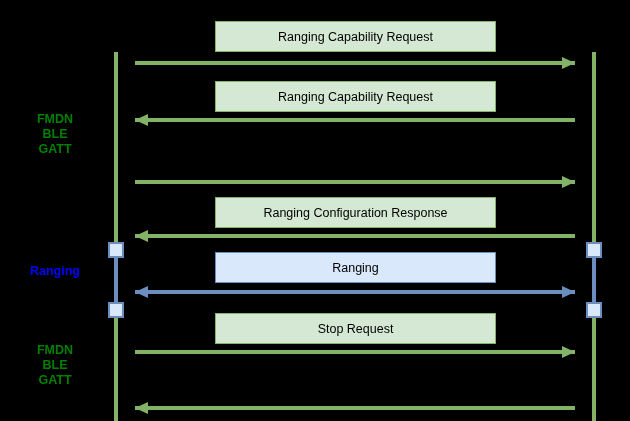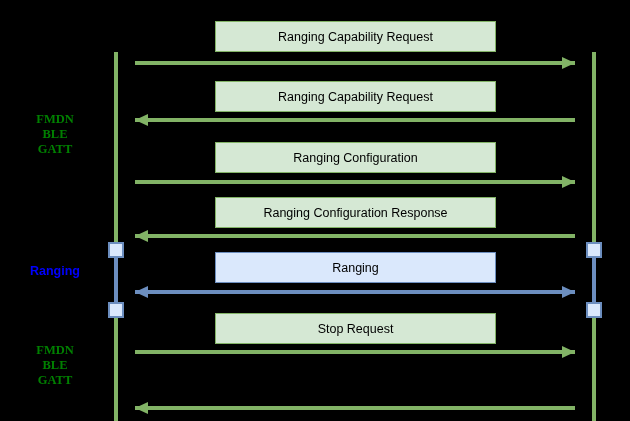--- a/index.html
+++ b/index.html
@@ -108,21 +108,21 @@
   .side-label {
     position: absolute;
     left: 5px;
     width: 100px;
     text-align: center;
     font-weight: bold;
     font-size: 12.5px;
     line-height: 15px;
     z-index: 2;
   }
-  .side-label.green-text { color: var(--label-green); font-family: Liberation Serif, serif; }
+  .side-label.green-text { color: var(--label-green); }
   .side-label.blue-text  { color: var(--label-blue); }
   .side-label.pos-gatt-top { top: 112px; }
   .side-label.pos-ranging  { top: 264px; }
   .side-label.pos-gatt-bot { top: 343px; }
 </style>
 </head>
 <body>
 
 <div id="canvas">
 
@@ -157,23 +157,20 @@
     <div class="line"></div>
   </div>
 
   <div class="msg green" style="top:81px">
     <span>Ranging Capability Request</span>
   </div>
   <div class="arrow left" style="top:114px">
     <div class="line"></div>
   </div>
 
-  <div class="msg green" style="top:142px">
-    <span>Ranging Configuration</span>
-  </div>
   <div class="arrow right" style="top:176px">
     <div class="line"></div>
   </div>
 
   <div class="msg green" style="top:197px">
     <span>Ranging Configuration Response</span>
   </div>
   <div class="arrow left" style="top:230px">
     <div class="line"></div>
   </div>

